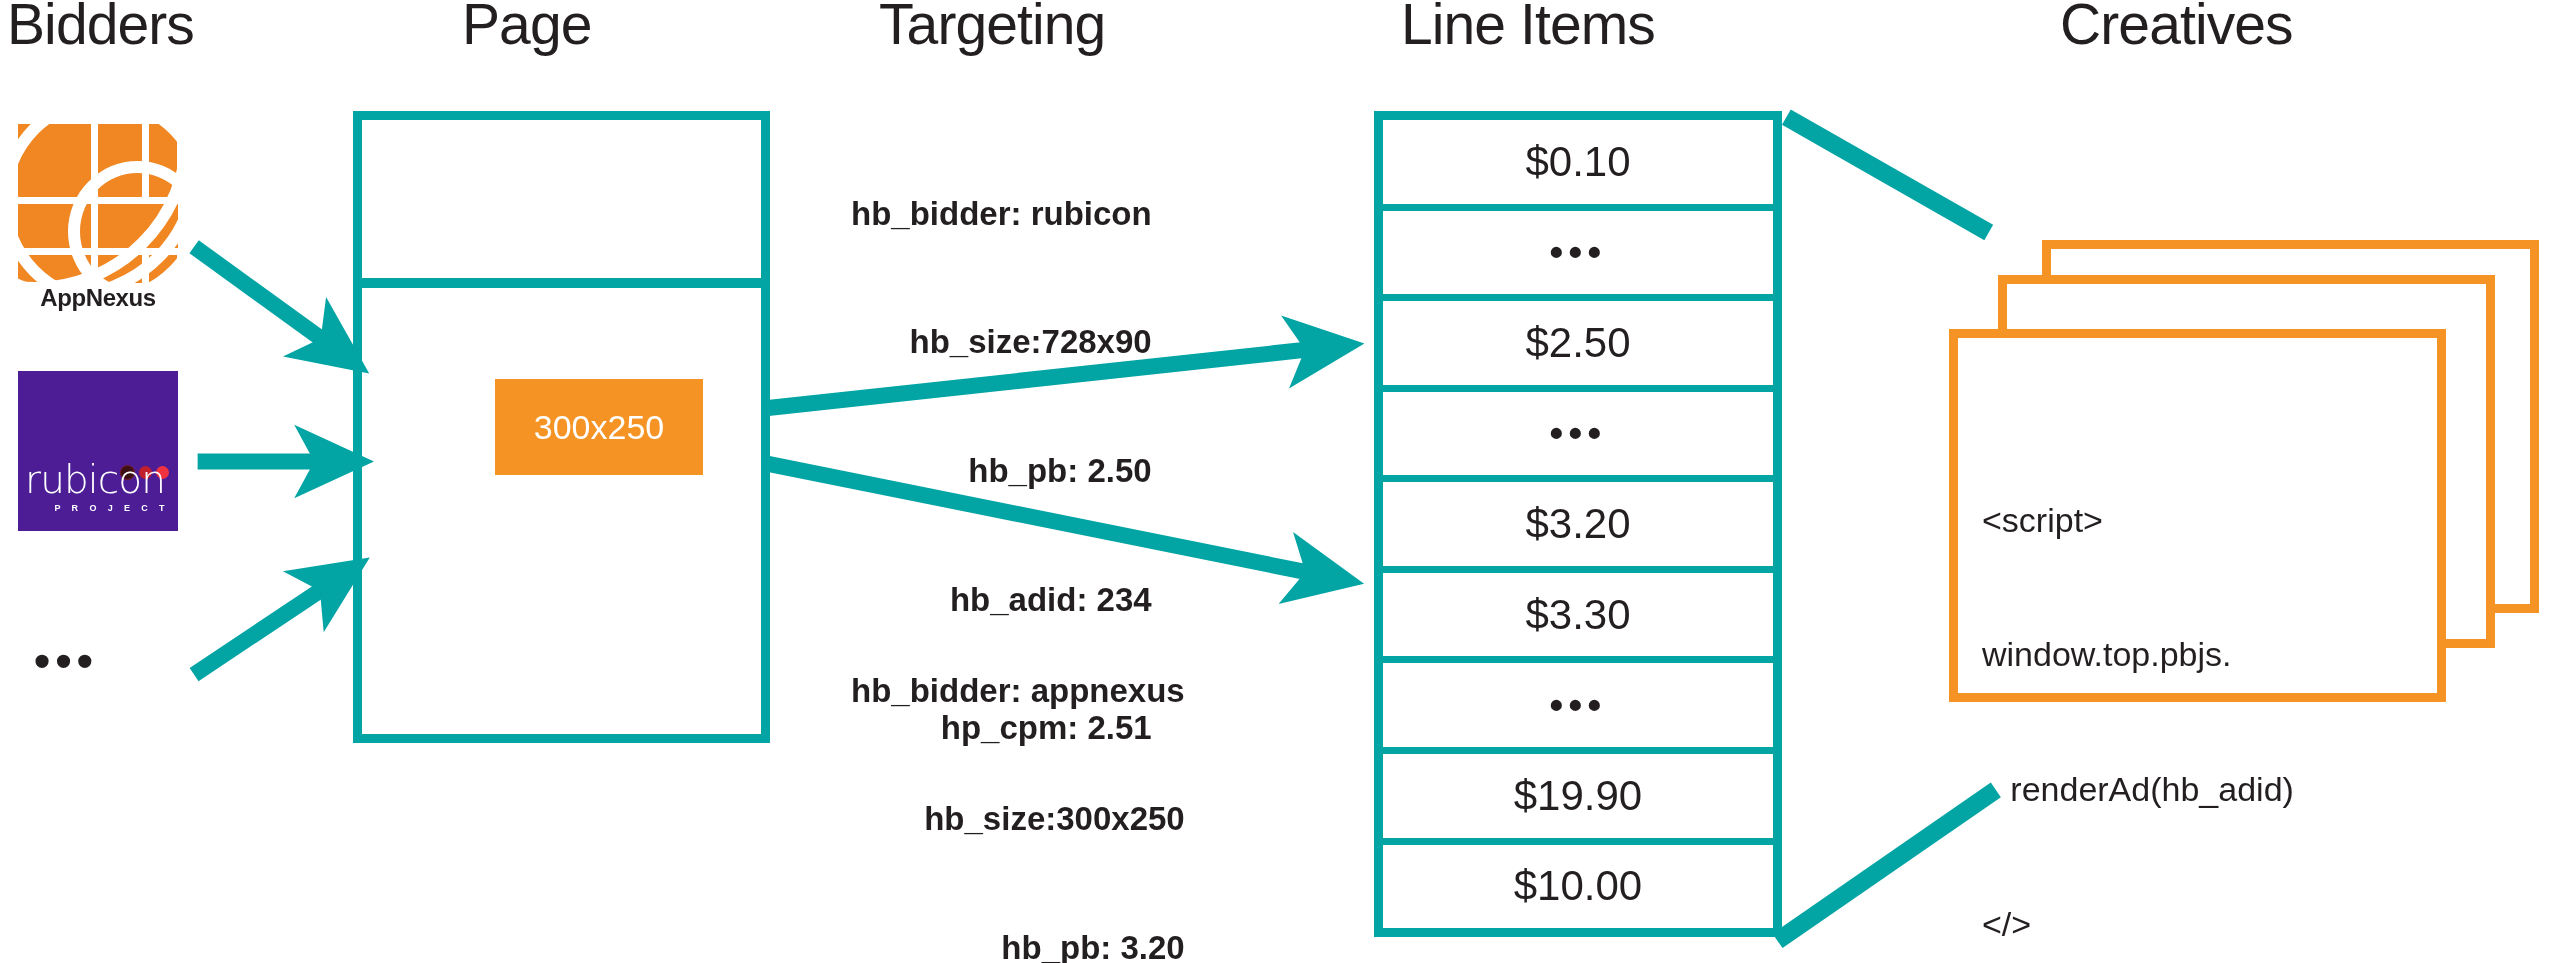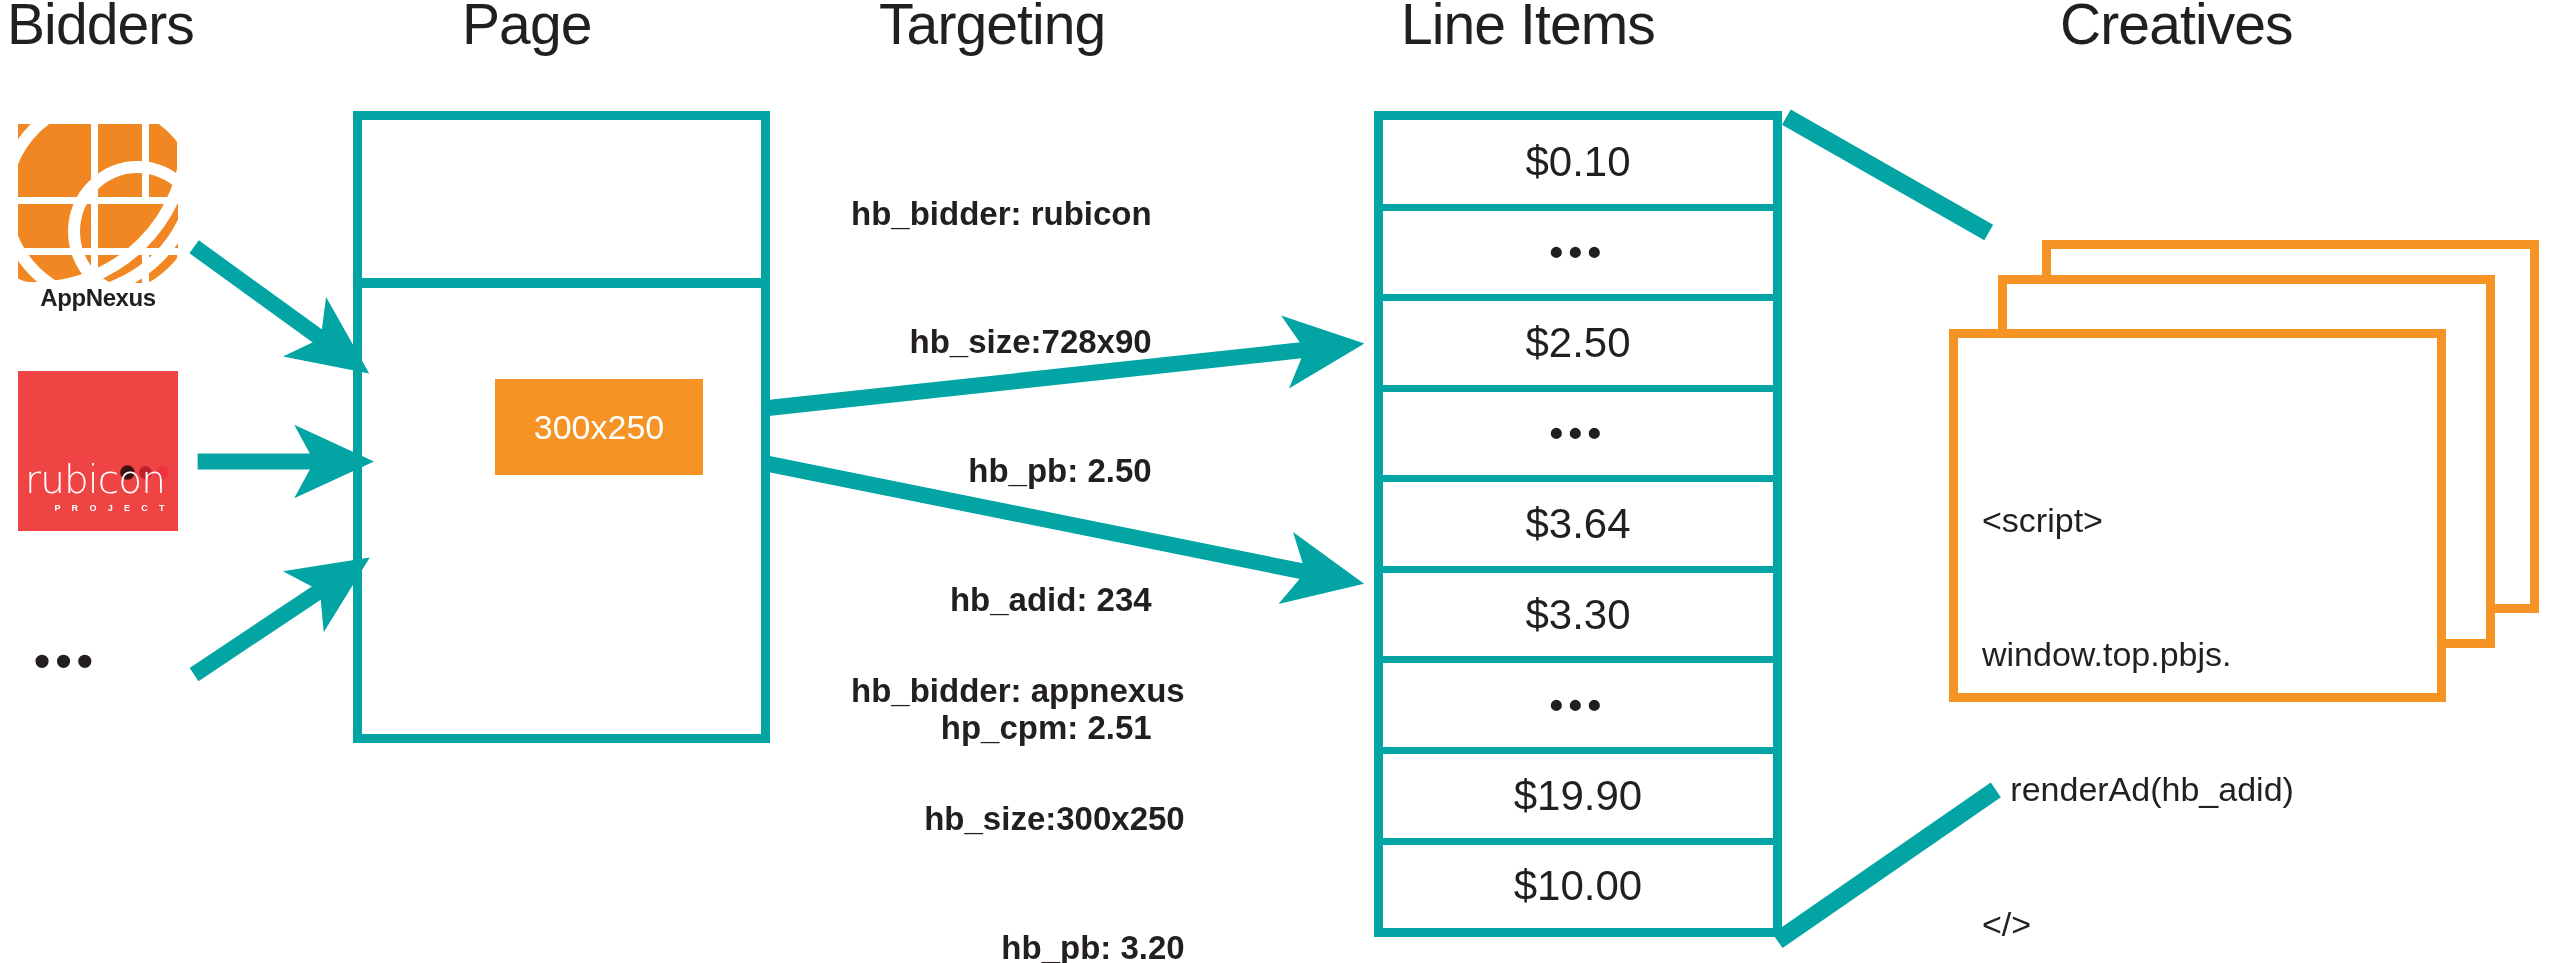--- a/index.html
+++ b/index.html
@@ -34,21 +34,21 @@
   .logo-appnexus .sq{position:absolute;background:#F08722;}
   .logo-appnexus .band{position:absolute;border-style:solid;border-color:#ffffff;background:transparent;border-radius:50%;}
   .appnexus-word{
     position:absolute;left:18px;top:286px;width:160px;
     text-align:center;font-size:24px;font-weight:700;color:#231f20;
     letter-spacing:-0.4px;line-height:1;
   }
 
   .logo-rubicon{
     position:absolute;left:18px;top:371px;width:160px;height:160px;
-    background:#ef4444;overflow:hidden;
+    background:#4c1d95;overflow:hidden;
   }
   .rubicon-word{
     position:absolute;left:7px;bottom:32px;width:146px;
     color:#ffffff;font-size:39px;line-height:1;letter-spacing:-0.9px;
     font-family:"DejaVu Sans", sans-serif;font-weight:300;
   }
   .rubicon-sub{
     position:absolute;right:9px;bottom:18px;
     color:#ffffff;font-size:9px;letter-spacing:4.4px;font-weight:700;
   }
@@ -180,21 +180,21 @@
     <div>hb_pb: 3.20</div>
     
     
   </div>
 
   <div class="lineitems-box">
     <div class="li-row">$0.10</div>
     <div class="li-row dots">•••</div>
     <div class="li-row">$2.50</div>
     <div class="li-row dots">•••</div>
-    <div class="li-row">$3.64</div>
+    <div class="li-row">$3.20</div>
     <div class="li-row">$3.30</div>
     <div class="li-row dots">•••</div>
     <div class="li-row">$19.90</div>
     <div class="li-row">$10.00</div>
   </div>
 
   <div class="creative-card" id="creative-back"></div>
   <div class="creative-card" id="creative-mid"></div>
   <div class="creative-card" id="creative-front"></div>
   <div class="creative-code">

